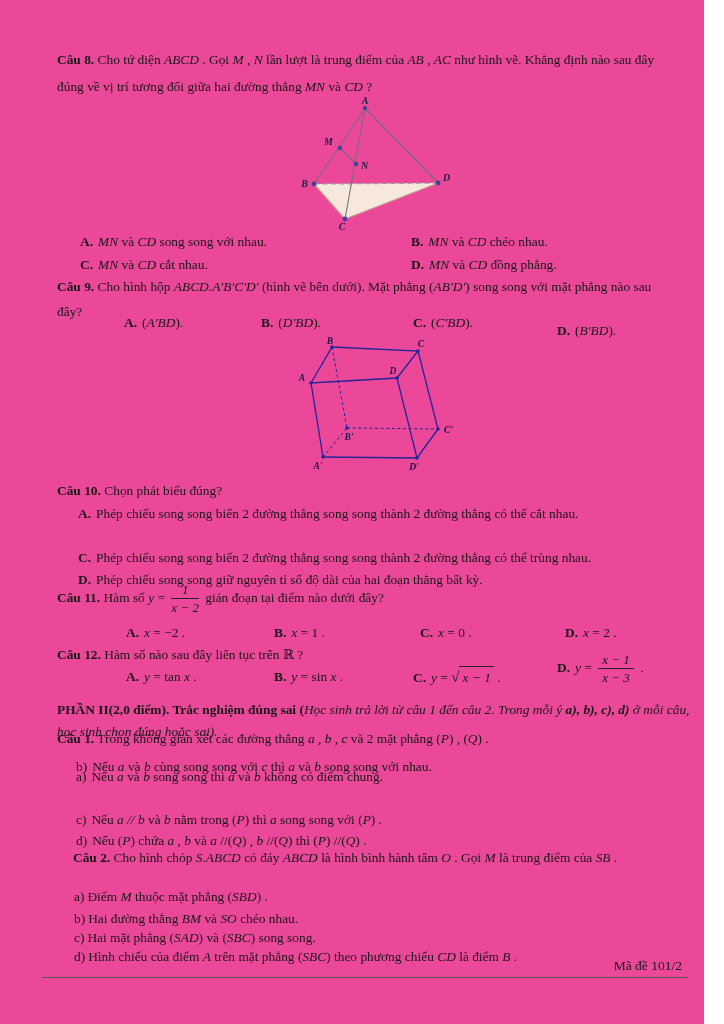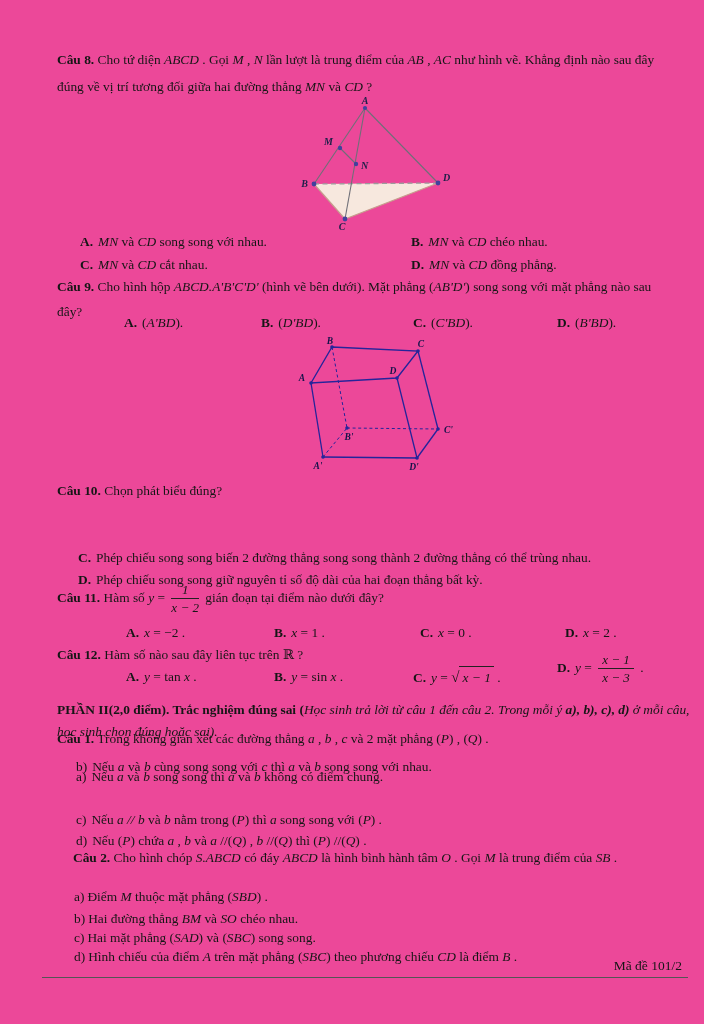--- a/index.html
+++ b/index.html
@@ -67,21 +67,21 @@
 
   <div class="t" style="left:80px;top:231px;"><span class="okey">A.</span><span><span class="m">MN</span><span> và </span><span class="m">CD</span><span> song song với nhau.</span></span></div>
   <div class="t" style="left:411px;top:231px;"><span class="okey">B.</span><span><span class="m">MN</span><span> và </span><span class="m">CD</span><span> chéo nhau.</span></span></div>
   <div class="t" style="left:80px;top:254px;"><span class="okey">C.</span><span><span class="m">MN</span><span> và </span><span class="m">CD</span><span> cắt nhau.</span></span></div>
   <div class="t" style="left:411px;top:254px;"><span class="okey">D.</span><span><span class="m">MN</span><span> và </span><span class="m">CD</span><span> đồng phẳng.</span></span></div>
 
   <div class="t lh25" style="left:57px;top:274px;width:622px;"><span class="bd">Câu 9.</span><span> Cho hình hộp </span><span class="m">ABCD.A'B'C'D'</span><span> (hình vẽ bên dưới). Mặt phẳng (</span><span class="m">AB'D'</span><span>) song song với mặt phẳng nào sau đây?</span></div>
   <div class="t" style="left:124px;top:312px;"><span class="okey">A.</span><span><span>(</span><span class="m">A'BD</span><span>).</span></span></div>
   <div class="t" style="left:261px;top:312px;"><span class="okey">B.</span><span><span>(</span><span class="m">D'BD</span><span>).</span></span></div>
   <div class="t" style="left:413px;top:312px;"><span class="okey">C.</span><span><span>(</span><span class="m">C'BD</span><span>).</span></span></div>
-  <div class="t" style="left:557px;top:312px;text-align:right;"><span class="okey">D.</span><span><span>(</span><span class="m">B'BD</span><span>).</span></span></div>
+  <div class="t" style="left:557px;top:320px;text-align:right;"><span class="okey">D.</span><span><span>(</span><span class="m">B'BD</span><span>).</span></span></div>
 
   <svg style="left:300px;top:338px;" width="156" height="134" viewBox="0 0 156 134">
     <g stroke="var(--box-line)" stroke-width="1.3" fill="none">
       <polygon points="32,9 118,13 97,40 11,45"></polygon>
       <line x1="11" y1="45" x2="23" y2="119"></line>
       <line x1="118" y1="13" x2="138" y2="91"></line>
       <line x1="97" y1="40" x2="117" y2="120"></line>
       <line x1="23" y1="119" x2="117" y2="120"></line>
       <line x1="117" y1="120" x2="138" y2="91"></line>
     </g>
@@ -104,20 +104,21 @@
     <text class="figlabel2" x="121" y="9" text-anchor="middle">C</text>
     <text class="figlabel2" x="5" y="43" text-anchor="end">A</text>
     <text class="figlabel2" x="93" y="36" text-anchor="middle">D</text>
     <text class="figlabel2" x="49" y="102" text-anchor="middle">B'</text>
     <text class="figlabel2" x="144" y="95" text-anchor="start">C'</text>
     <text class="figlabel2" x="18" y="131" text-anchor="middle">A'</text>
     <text class="figlabel2" x="114" y="132" text-anchor="middle">D'</text>
   </svg>
 
   <div class="t" style="left:57px;top:480px;width:630px;"><span class="bd">Câu 10.</span><span> Chọn phát biểu đúng?</span></div>
+  <div class="t" style="left:78px;top:503px;width:620px;"><span class="okey">A.</span><span><span>Phép chiếu song song biến 2 đường thẳng song song thành 2 đường thẳng có thể cắt nhau.</span></span></div>
   <div class="t" style="left:78px;top:547px;width:620px;"><span class="okey">C.</span><span><span>Phép chiếu song song biến 2 đường thẳng song song thành 2 đường thẳng có thể trùng nhau.</span></span></div>
   <div class="t" style="left:78px;top:569px;width:620px;"><span class="okey">D.</span><span><span>Phép chiếu song song giữ nguyên tỉ số độ dài của hai đoạn thẳng bất kỳ.</span></span></div>
 
   <div class="t" style="left:57px;top:582px;width:630px;"><span class="bd">Câu 11.</span><span> Hàm số </span><span class="m">y</span><span> = </span><span class="frac">
         <span class="fnum m">1</span>
         <span class="fden m">x − 2</span>
       </span><span> gián đoạn tại điểm nào dưới đây?</span></div>
   <div class="t" style="left:126px;top:622px;"><span class="okey">A.</span><span><span class="m">x</span><span> = −2 .</span></span></div>
   <div class="t" style="left:274px;top:622px;"><span class="okey">B.</span><span><span class="m">x</span><span> = 1 .</span></span></div>
   <div class="t" style="left:420px;top:622px;"><span class="okey">C.</span><span><span class="m">x</span><span> = 0 .</span></span></div>

